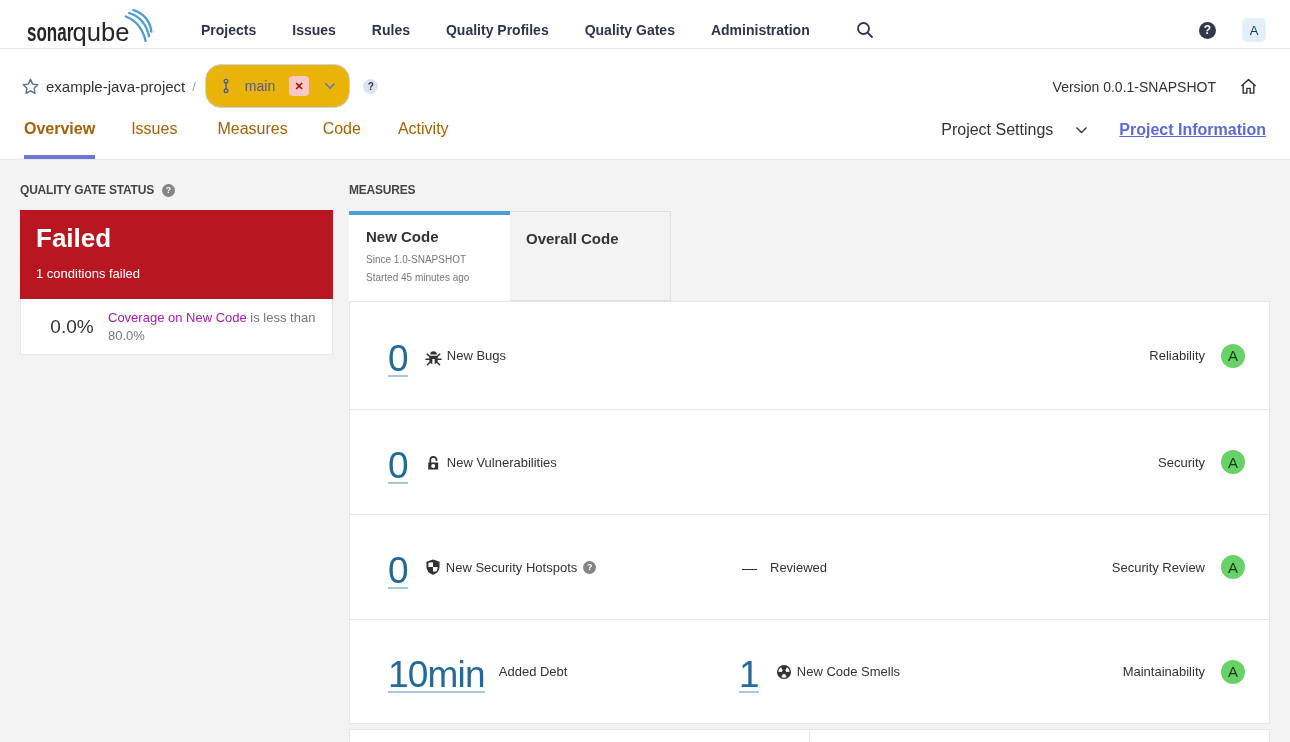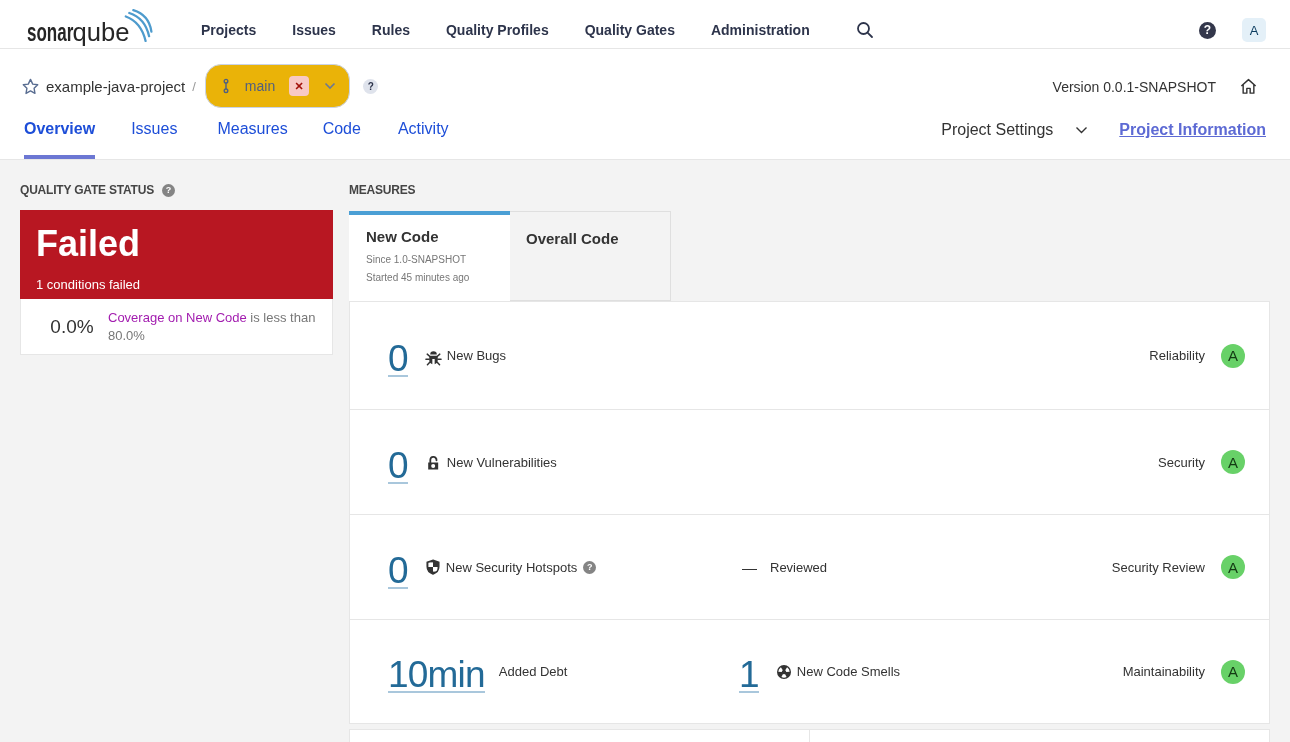--- a/index.html
+++ b/index.html
@@ -34,36 +34,36 @@
   color:#a3120a; font-size:11px; font-weight:bold; display:flex; align-items:center;
   justify-content:center; }
 .branchpill .chev { margin-left:15px; display:flex; }
 .qmark-light { margin-left:13px; width:15px; height:15px; border-radius:50%;
   background:#dfe3ec; color:#2d344b; font-size:10px; font-weight:bold;
   display:flex; align-items:center; justify-content:center; }
 .version { position:absolute; right:32px; top:28px; display:flex; align-items:center;
   font-size:14px; color:#333; }
 .version svg { margin-left:23px; }
 .tabsrow { display:flex; align-items:flex-end; position:absolute; left:24px; bottom:0; }
-.tabsrow a { font-size:16px; color:#1d4ed8; text-decoration:none; margin-right:34px;
+.tabsrow a { font-size:16px; color:#a16207; text-decoration:none; margin-right:34px;
   padding-bottom:17px; border-bottom:4px solid transparent; }
 .tabsrow a.active { font-weight:bold; border-bottom-color:#6c77d3; }
 .head-right { position:absolute; right:24px; top:72px; display:flex; align-items:center; }
 .psett { font-size:16px; color:#333; margin-right:22px; }
 .pinfo { font-size:16px; font-weight:bold; color:#5d6ad4; text-decoration:underline; margin-left:31px;}
 
 .main { display:flex; padding:0 20px; }
 .colL { width:313px; margin-right:16px; flex:none; }
 .sechead { font-size:12px; font-weight:bold; color:#454545; letter-spacing:-0.2px; display:flex;
   align-items:center; height:16px; margin-top:22px; margin-bottom:12px; }
 .qgray { margin-left:8px; width:13px; height:13px; border-radius:50%; background:#848484;
   color:#fff; font-size:9px; font-weight:bold; display:flex; align-items:center;
   justify-content:center; }
 .qgfail { background:#b81722; color:#fff; height:89px; padding:13px 16px; }
-.qgfail h1 { font-size:36px; font-weight:bold; letter-spacing:0; }
+.qgfail h1 { font-size:26px; font-weight:bold; letter-spacing:0; }
 .qgfail .sub { font-size:13px; margin-top:12px; }
 .condcard { background:#fff; border:1px solid #e6e6e6; border-top:none; height:56px;
   display:flex; align-items:center; }
 .condval { width:70px; margin-left:16px; text-align:center; font-size:19px; color:#333; flex:none; }
 .condtxt { font-size:13px; color:#777; line-height:17.5px; padding-right:16px; margin-left:1px; }
 .condtxt b { color:#a21caf; font-weight:normal; }
 .colR { flex:1; }
 .mtabs { display:flex; margin-top:13px; }
 .mtab1 { width:161px; border-top:4px solid #4b9fd5; background:#fff; padding:13px 2px 0 17px; height:90px; white-space:nowrap; }
 .mtab1 h2 { font-size:15px; font-weight:bold; color:#333; }

